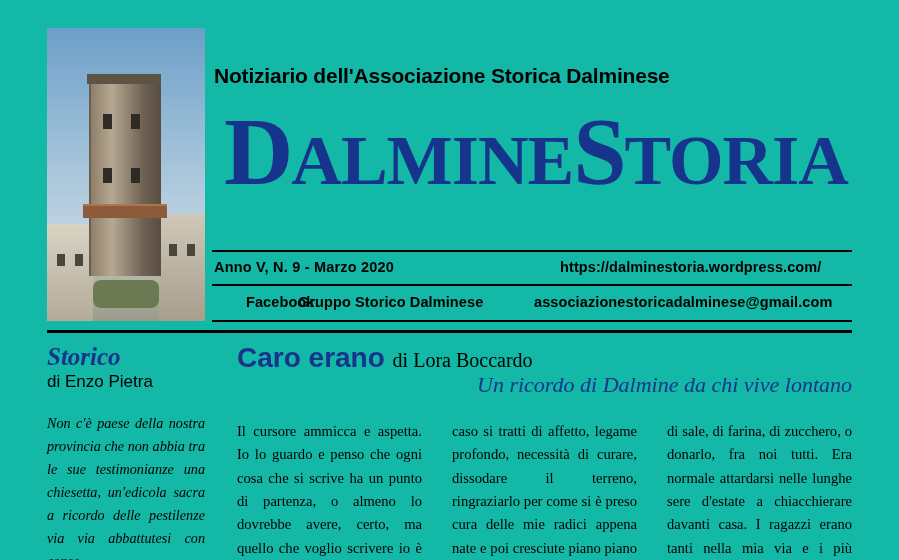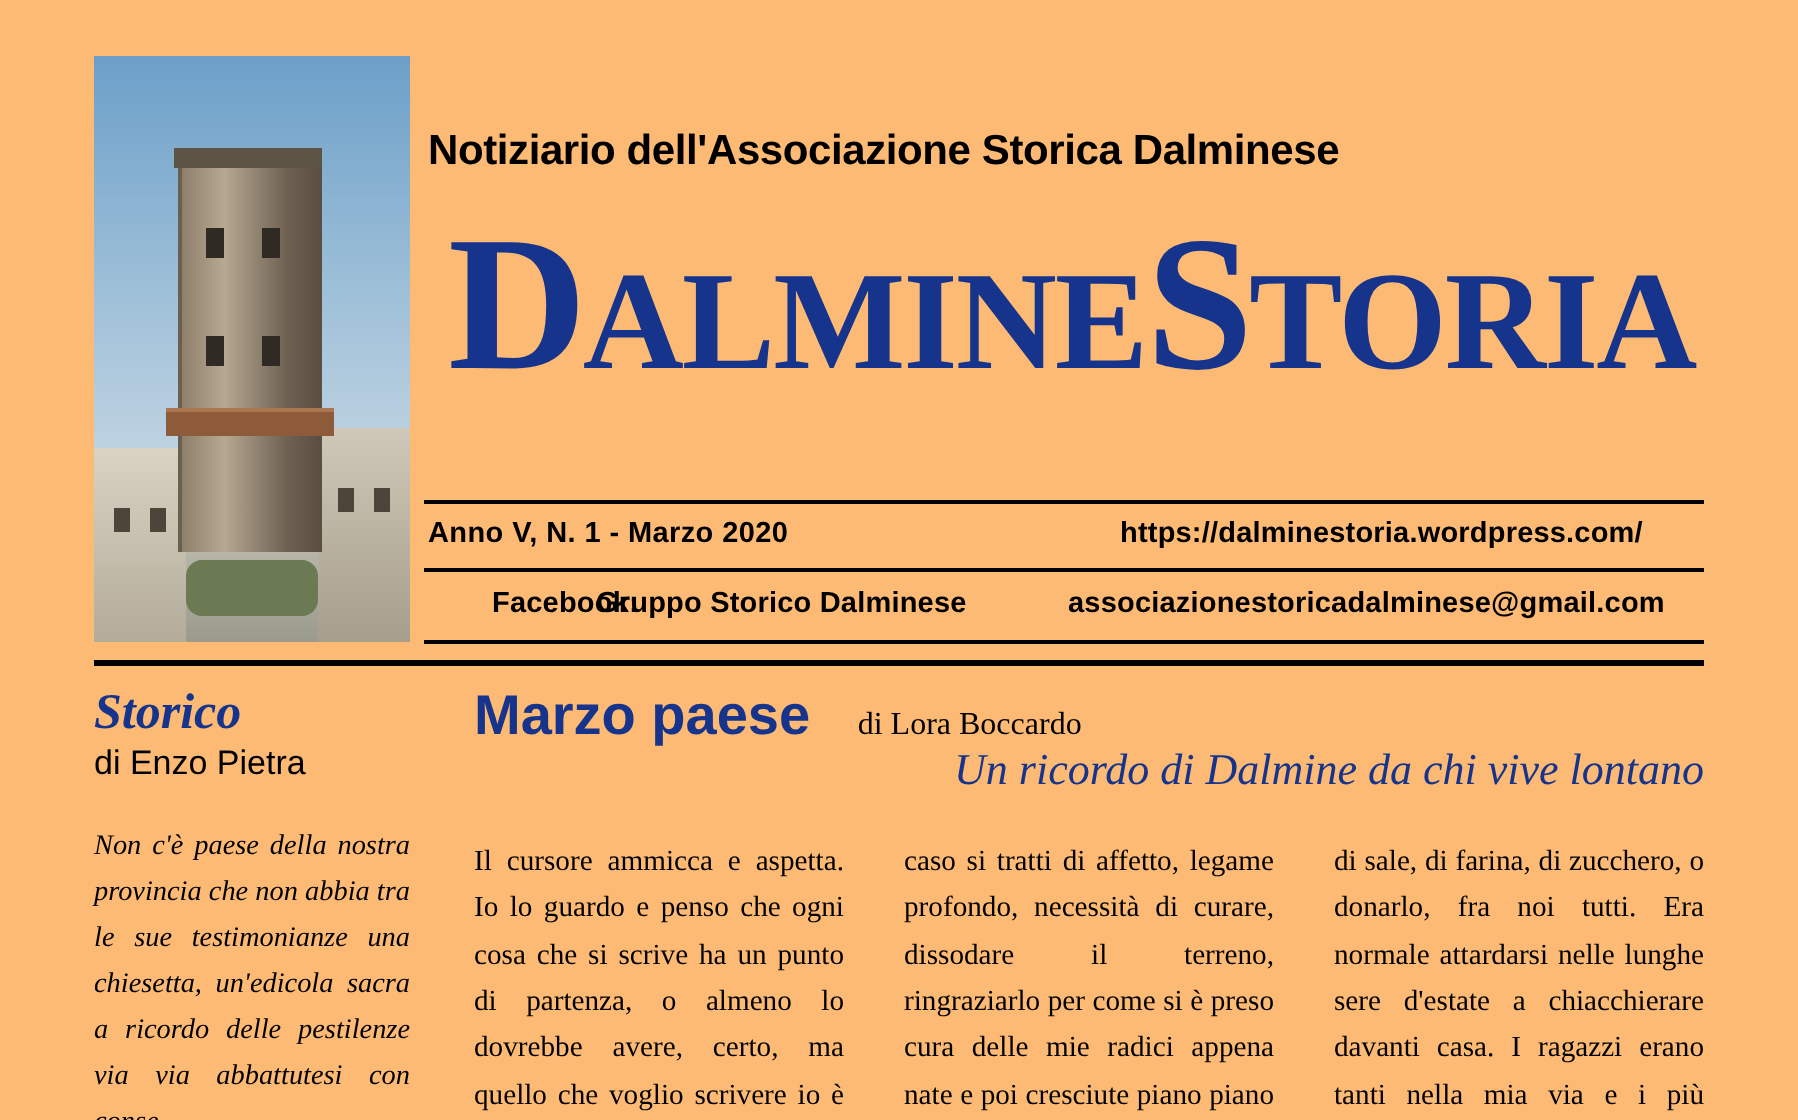--- a/index.html
+++ b/index.html
@@ -11,21 +11,21 @@
     width: 899px;
     height: 560px;
     overflow: hidden;
     font-family: "Liberation Sans", sans-serif;
     color: #000;
   }
   .page {
     position: relative;
     width: 899px;
     height: 560px;
-    background: #fdba74;
+    background: #14b8a6;
   }
 
   
   .masthead {
     position: absolute;
     left: 0;
     top: 0;
     width: 899px;
     height: 327px;
   }
@@ -230,23 +230,22 @@
     font-weight: bold;
     font-size: 28px;
     color: #16348c;
     line-height: 1;
     white-space: nowrap;
   }
   .main-title .author {
     font-family: "Liberation Serif", serif;
     font-weight: normal;
     font-style: normal;
-    font-size: 16px;
-    color: #000;
-    margin-left: 16px;
+    font-size: 20px;
+    color: #000;
   }
   .main-sub {
     font-family: "Liberation Serif", serif;
     font-style: italic;
     font-size: 22px;
     color: #16348c;
     text-align: right;
   }
   .main-cols {
     position: absolute;
@@ -293,40 +292,40 @@
 
     <div class="mh-right">
       <div class="kicker">Notiziario dell'Associazione Storica Dalminese</div>
 
       <div class="wordmark"><span class="cap">D</span><span class="rest">ALMINE</span><span class="cap">S</span><span class="rest">TORIA</span></div>
 
       <div class="rule rule-top"></div>
       <div class="rule rule-mid"></div>
       <div class="rule rule-bottom"></div>
 
-      <div class="mh-line issue">Anno V, N. 1 - Marzo 2020</div>
+      <div class="mh-line issue">Anno V, N. 9 - Marzo 2020</div>
       <div class="mh-line website">https://dalminestoria.wordpress.com/</div>
       <div class="mh-line fb-label">Facebook:</div>
       <div class="mh-line fb-value">Gruppo Storico Dalminese</div>
       <div class="mh-line email">associazionestoricadalminese@gmail.com</div>
     </div>
   </div>
 
   <div class="hr-heavy"></div>
 
   <div class="content">
 
     <div class="col-left">
       <div class="sec-title">Storico</div>
       <div class="sec-byline">di Enzo Pietra</div>
       <div class="left-body">Non c'è paese della nostra provincia che non abbia tra le sue testimonianze una chiesetta, un'edicola sacra a ricordo delle pestilenze via via abbattutesi con conse-</div>
     </div>
 
     <div class="col-main">
-      <div class="main-title"><span>Marzo paese</span> <span class="author">di Lora Boccardo</span></div>
+      <div class="main-title"><span>Caro erano</span> <span class="author">di Lora Boccardo</span></div>
       <div class="main-sub">Un ricordo di Dalmine da chi vive lontano</div>
 
       <div class="main-cols">
         <div class="c">Il cursore ammicca e aspetta. Io lo guardo e penso che ogni cosa che si scrive ha un punto di partenza, o almeno lo dovrebbe avere, certo, ma quello che voglio scrivere io è tutto da districare</div>
         <div class="c">caso si tratti di affetto, legame profondo, necessità di curare, dissodare il terreno, ringraziarlo per come si è preso cura delle mie radici appena nate e poi cresciute piano piano in quella incon-</div>
         <div class="c">di sale, di farina, di zucchero, o donarlo, fra noi tutti. Era normale attardarsi nelle lunghe sere d'estate a chiacchierare davanti casa. I ragazzi erano tanti nella mia via e i più grandi giocavano</div>
       </div>
     </div>
 
   </div>

